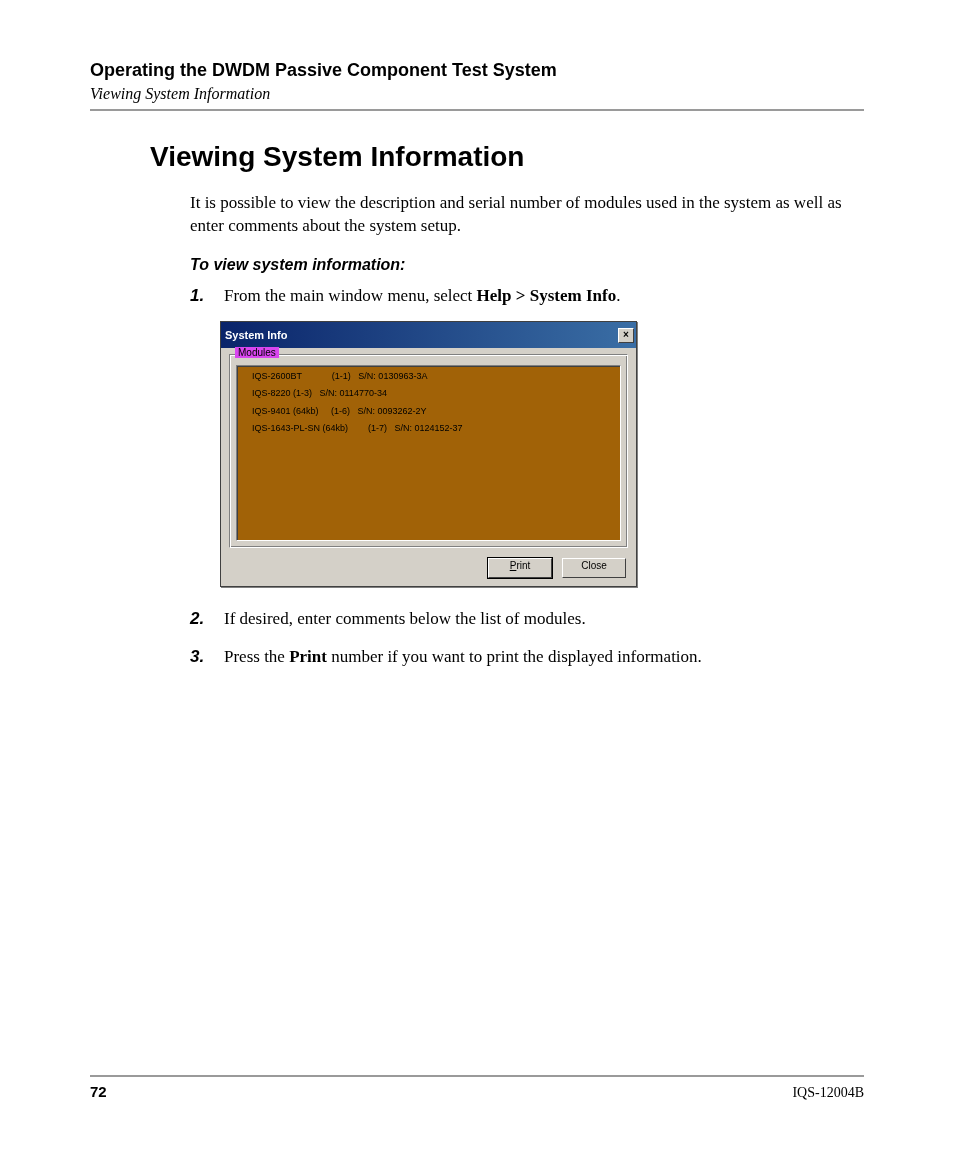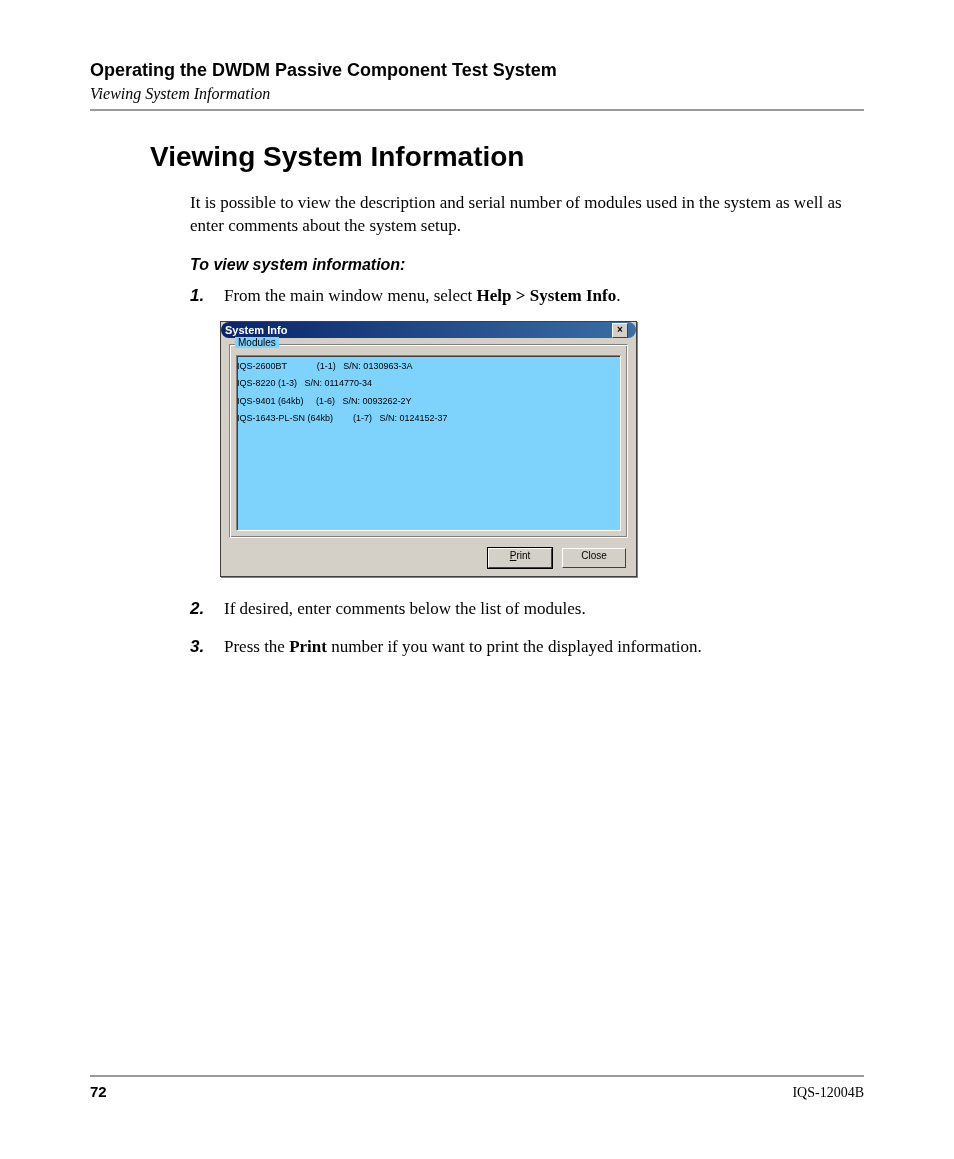--- a/index.html
+++ b/index.html
@@ -78,28 +78,27 @@
   .dialog {
     border: 1px solid #404040;
     background: #d4d0c8;
     font-family: Tahoma, Arial, sans-serif;
     font-size: 10px;
     box-shadow: 1px 1px 0 #808080;
   }
   .titlebar {
     background: linear-gradient(to right, #0a246a, #3a6ea5);
     color: #fff;
-    height: 16px;
+    height: 26px;
     display: flex;
     align-items: center;
     justify-content: space-between;
-    padding: 0 8px 0 4px;
+    padding: 0 2px 0 4px;
     font-weight: bold;
     font-size: 11px;
-    border-radius: 9px;
   }
   .closebox {
     width: 14px;
     height: 13px;
     background: #d4d0c8;
     border: 1px solid #fff;
     border-right-color: #404040;
     border-bottom-color: #404040;
     color: #000;
     font-family: Arial, sans-serif;
@@ -109,41 +108,41 @@
     font-weight: bold;
   }
   .groupbox {
     margin: 6px 8px 4px 8px;
     position: relative;
   }
   .group-label {
     position: absolute;
     top: -7px;
     left: 6px;
-    background: #7dd3fc;
+    background: #d946ef;
     padding: 0 3px;
     font-size: 10px;
   }
   .group-frame {
     border: 1px solid #808080;
     border-right-color: #fff;
     border-bottom-color: #fff;
     box-shadow: inset 1px 1px 0 #fff, inset -1px -1px 0 #808080;
     padding: 10px 6px 6px 6px;
   }
   .listbox {
-    background: #7dd3fc;
+    background: #a16207;
     border: 1px solid #808080;
     border-right-color: #fff;
     border-bottom-color: #fff;
     box-shadow: inset 1px 1px 0 #404040;
     height: 170px;
     overflow: hidden;
     font-size: 9px;
-    padding: 2px 0;
+    padding: 2px 15px;
     line-height: 1.9;
     font-family: Tahoma, Arial, sans-serif;
     color: #000;
   }
   .listbox div { white-space: pre; }
   .button-row {
     display: flex;
     justify-content: flex-end;
     gap: 10px;
     padding: 6px 10px 8px 0;

